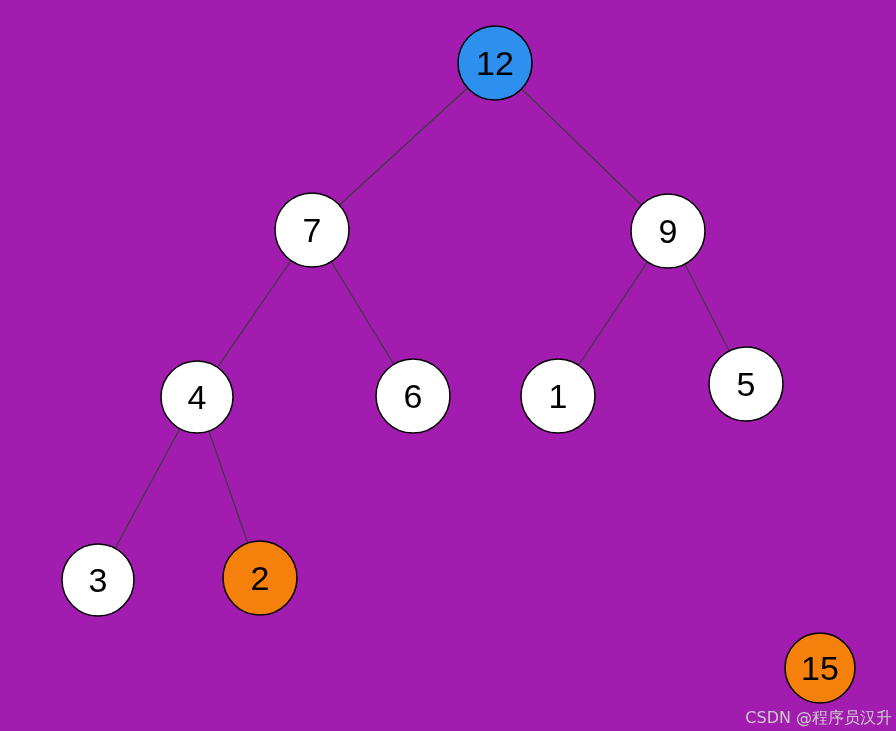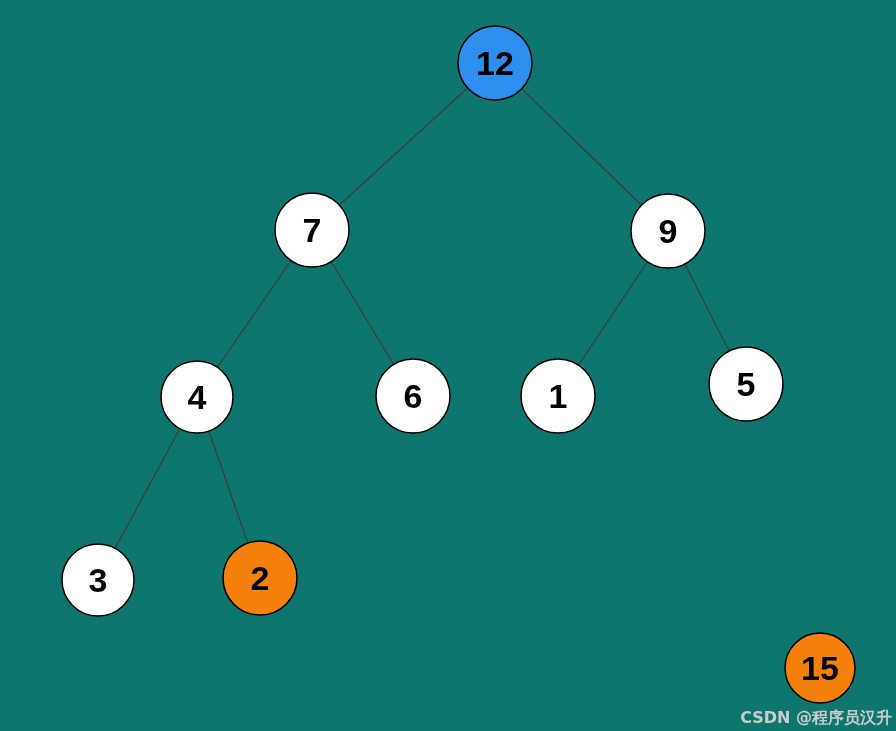--- a/index.html
+++ b/index.html
@@ -4,24 +4,23 @@
 <style>
   html, body {
     margin: 0;
     padding: 0;
     background: #ffffff;
   }
   .canvas {
     position: relative;
     width: 896px;
     height: 731px;
-    background: #0f766e;
+    background: #a21caf;
     overflow: hidden;
     font-family: "Liberation Sans", sans-serif;
-    font-weight: bold;
   }
   svg {
     display: block;
   }
   .node-label {
     font-family: "Liberation Sans", sans-serif;
     font-size: 34px;
     fill: #000000;
   }
   .watermark {

